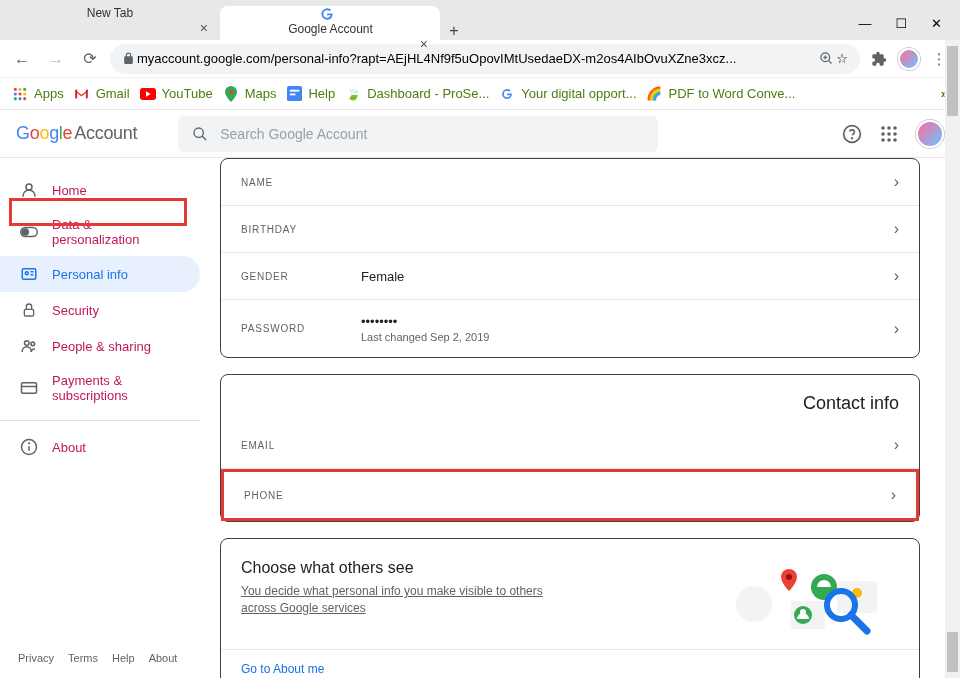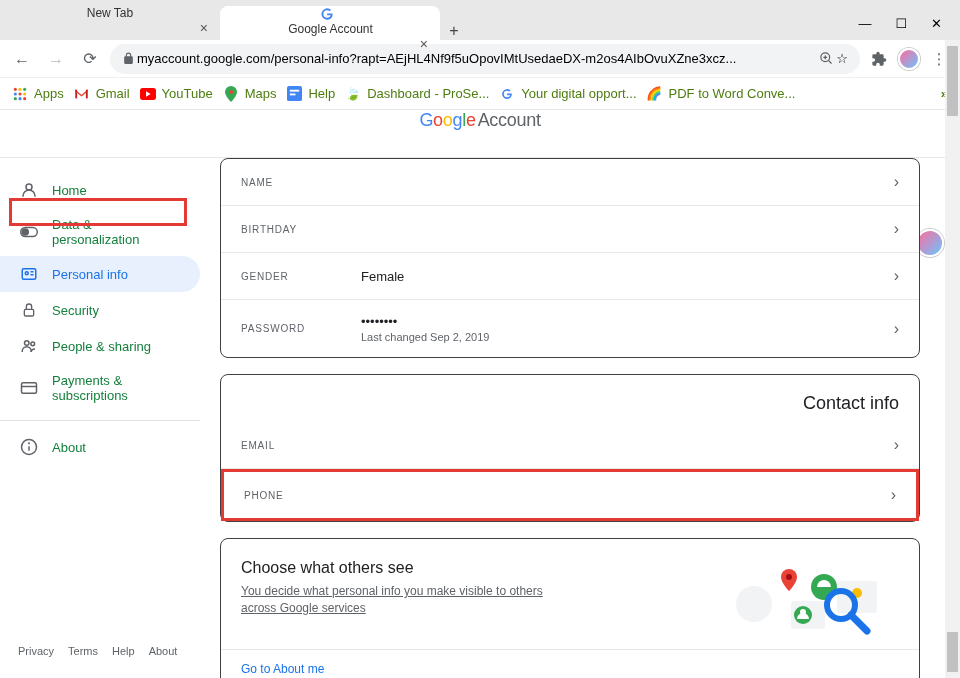--- a/index.html
+++ b/index.html
@@ -21,30 +21,30 @@
 .addr-bar { flex: 1; height: 30px; background: #f1f3f4; border-radius: 15px; display: flex; align-items: center; padding: 0 12px; font-size: 13px; color: #000000; gap: 2px; overflow: hidden; }
 .addr-text { white-space: nowrap; overflow: hidden; text-overflow: ellipsis; flex: 1; }
 .toolbar-icon { width: 26px; height: 26px; display: flex; align-items: center; justify-content: center; font-size: 15px; color: #5f6368; }
 .avatar-small { width: 22px; height: 22px; border-radius: 50%; background: linear-gradient(135deg, #ff6b9d, #6bc5ff); border: 2px solid #fff; box-shadow: 0 0 0 1px #ccc; }
 
 .bookmarks { height: 32px; background: #fff; display: flex; align-items: center; padding: 0 12px; gap: 10px; font-size: 13px; color: #4d7c0f; border-bottom: 1px solid #e8e8e8; }
 .bm-item { display: flex; align-items: center; gap: 6px; white-space: nowrap; }
 .bm-icon { width: 16px; height: 16px; display: inline-flex; align-items: center; justify-content: center; }
 .bm-more { margin-left: auto; font-weight: bold; }
 
-.page-header { height: 48px; display: flex; align-items: center; padding: 0 16px; border-bottom: 1px solid #e8e8e8; gap: 41px; flex-direction: column; }
+.page-header { height: 48px; display: flex; align-items: center; padding: 0 16px; border-bottom: 1px solid #e8e8e8; gap: 41px; }
 .logo { font-size: 18px; font-weight: 400; letter-spacing: -0.3px; }
 .logo .g1{color:#4285f4}.logo .g2{color:#ea4335}.logo .g3{color:#fbbc04}.logo .g4{color:#4285f4}.logo .g5{color:#34a853}.logo .g6{color:#ea4335}.logo .acc{color:#5f6368; font-weight:400; margin-left:2px;}
 .searchbox { width: 480px; height: 36px; background: #f1f3f4; border-radius: 6px; display: flex; align-items: center; padding: 0 14px; gap: 12px; color: #5f6368; font-size: 14px; }
 .hdr-right { margin-left: auto; display: flex; align-items: center; gap: 18px; }
 
 .content-area { display: flex; height: calc(678px - 40px - 38px - 32px - 48px); position: relative; }
 
 .sidebar { width: 200px; padding-top: 14px; }
-.side-item { display: flex; align-items: center; gap: 14px; padding: 9px 20px; font-size: 13px; color: #15803d; }
+.side-item { display: flex; align-items: center; gap: 14px; padding: 9px 20px; font-size: 13px; color: #be185d; }
 .side-item.active { color: #1a73e8; background: #e8f0fe; border-radius: 0 20px 20px 0; }
 .side-icon { width: 18px; height: 18px; display: flex; align-items: center; justify-content: center; font-size: 15px; }
 .side-divider { height: 1px; background: #e0e0e0; margin: 8px 0; }
 
 .main { flex: 1; padding: 0 40px 20px 20px; overflow-y: auto; }
 .card { border: 1px solid #404040; border-radius: 8px; margin-bottom: 16px; background: #fff; }
 .row { display: flex; align-items: center; padding: 14px 20px; border-bottom: 1px solid #e8e8e8; font-size: 12px; }
 .row:last-child { border-bottom: none; }
 .row-label { width: 120px; color: #5f6368; font-size: 10px; letter-spacing: 0.8px; font-weight: 500; }
 .row-value { flex: 1; font-size: 13px; color: #202124; }
@@ -55,21 +55,21 @@
 .hl-red { border: 3px solid #e53935; }
 .hl-sidebar { position: absolute; left: 9px; top: 40px; width: 178px; height: 28px; border: 3px solid #e53935; z-index: 5; pointer-events:none; }
 
 .choose-card { padding: 20px; display: flex; gap: 16px; }
 .choose-left { flex: 1; }
 .choose-title { font-size: 16px; color: #202124; margin-bottom: 6px; }
 .choose-desc { font-size: 12px; color: #5f6368; line-height: 1.4; max-width: 310px; text-decoration: underline; }
 .choose-illus { width: 170px; height: 70px; position: relative; }
 .choose-link { display: block; padding: 12px 20px; font-size: 12px; color: #1a73e8; border-top: 1px solid #e8e8e8; }
 
-.footer-links { position: absolute; bottom: 21px; left: 18px; display: flex; gap: 14px; font-size: 11px; color: #5f6368; margin-top: 33px; }
+.footer-links { position: absolute; bottom: 14px; left: 18px; display: flex; gap: 14px; font-size: 11px; color: #5f6368; margin-top: 33px; }
 
 .scrollbar-track { position: absolute; right: 0; top: 40px; width: 15px; height: 638px; background: #f1f1f1; }
 .scrollbar-thumb { position: absolute; right: 2px; width: 11px; background: #c1c1c1; border-radius: 1px; }
 
 svg { display: block; }
 </style>
 </head>
 <body>
 
 <div class="browser-top">

